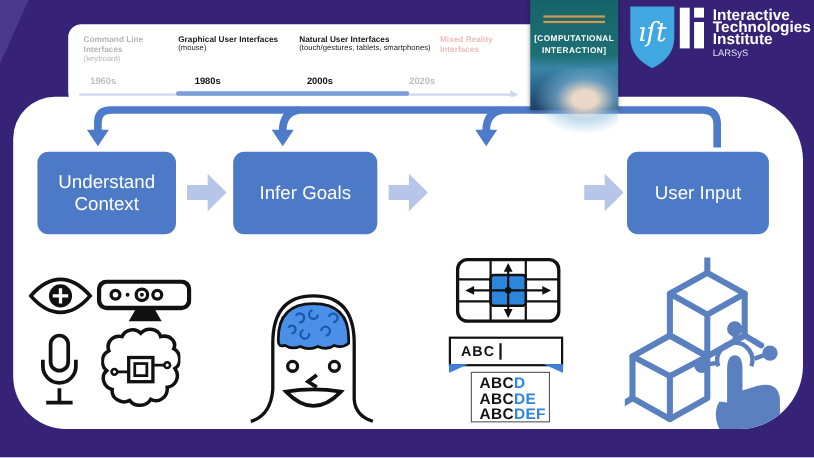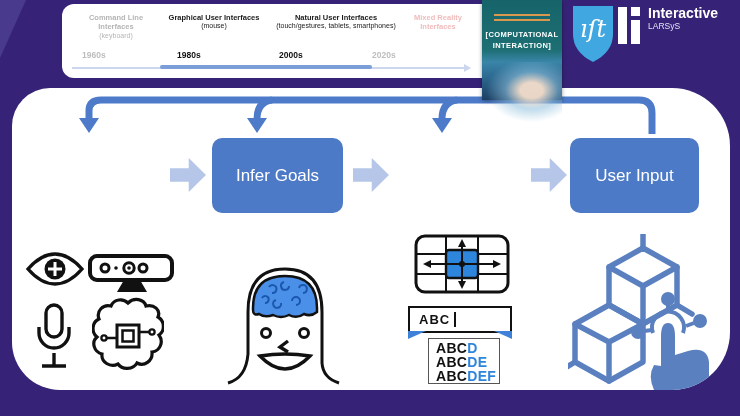--- a/index.html
+++ b/index.html
@@ -3,22 +3,22 @@
 <meta charset="utf-8">
 <style>
   * { margin:0; padding:0; box-sizing:border-box; }
   html,body { width:740px; height:416px; }
   body { font-family:"Liberation Sans", sans-serif; }
   .stage { position:relative; width:740px; height:416px; background:#362377; overflow:hidden; }
   .bg-band { position:absolute; left:0; top:0; width:0; height:0;
     border-top:58px solid #4a3a8e; border-right:26px solid transparent; }
 
   
-  .timeline-card { position:absolute; left:62px; top:4px; width:477px; height:74px;
-    background:#fff; border-radius:12px;text-align:center; }
+  .timeline-card { position:absolute; left:62px; top:22px; width:477px; height:74px;
+    background:#fff; border-radius:12px; }
   .era { position:absolute; top:9px; }
   .era .t { font-size:7.5px; font-weight:bold; line-height:1.25; }
   .era .s { font-size:7px; line-height:1.25; }
   .era-past .t, .era-past .s { color:#b5b5b5; }
   .era-bold .t { color:#1a1a1a; }
   .era-bold .s { color:#222; }
   .era-future .t { color:#f0bcbc;margin-left:26px; }
   .yr { position:absolute; top:46px; font-size:8.5px; font-weight:bold; color:#111; }
   .yr.dim { color:#bdbdbd; }
   .tl-line { position:absolute; left:10px; top:63px; width:392px; height:2px; background:#ccd6ec; }
@@ -106,38 +106,40 @@
   <svg class="ist-logo" width="44" height="60" viewBox="0 0 44 60">
     <path d="M2,2 H42 V30 Q42,48 22,58 Q2,48 2,30 Z" fill="#41a7e0"></path>
     <text x="22" y="33" text-anchor="middle" font-family="DejaVu Serif, serif" font-style="italic" font-size="24" fill="#ffffff">ıſt</text>
   </svg>
 
   <div class="iti-mark" style="left:618px;top:7px;width:9px;height:37px"></div>
   <div class="iti-mark" style="left:631px;top:7px;width:9px;height:9px"></div>
   <div class="iti-mark" style="left:631px;top:20px;width:9px;height:24px"></div>
   <div class="iti-text">
     <div class="l1">Interactive</div>
+    <div class="l2">Technologies Institute</div>
     <div class="l3">LARSyS</div>
   </div>
 
   <div class="panel">
 
     <svg class="loop-svg" width="718" height="302" viewBox="0 0 718 302">
       <g stroke="#4d7bc9" stroke-width="7" fill="none">
         <path d="M640,46 L640,25 Q640,12 627,12 L89,12 Q77,12 77,23 L77,31"></path>
         <path d="M260,12 Q245,14 245,31"></path>
         <path d="M445,12 Q430,14 430,31"></path>
       </g>
       <g fill="#4d7bc9">
         <polygon points="67,30 87,30 77,45"></polygon>
         <polygon points="235,30 255,30 245,45"></polygon>
         <polygon points="420,30 440,30 430,45"></polygon>
       </g>
     </svg>
 
+    <div class="flow-box" style="left:22px;width:126px">Understand Context</div>
     <div class="flow-box" style="left:200px;width:131px">Infer Goals</div>
     <div class="flow-box" style="left:558px;width:129px">User Input</div>
     <div class="chev" style="left:158px"></div>
     <div class="chev" style="left:341px"></div>
     <div class="chev" style="left:519px"></div>
 
     <svg style="position:absolute;left:14px;top:163px" width="58" height="36" viewBox="0 0 58 36">
       <path d="M2,18 Q15,3 29,3 Q43,3 56,18 Q43,33 29,33 Q15,33 2,18 Z" fill="#fff" stroke="#111" stroke-width="3.4"></path>
       <circle cx="29" cy="18" r="10.5" fill="#111"></circle>
       <line x1="29" y1="11" x2="29" y2="25" stroke="#fff" stroke-width="3"></line>

